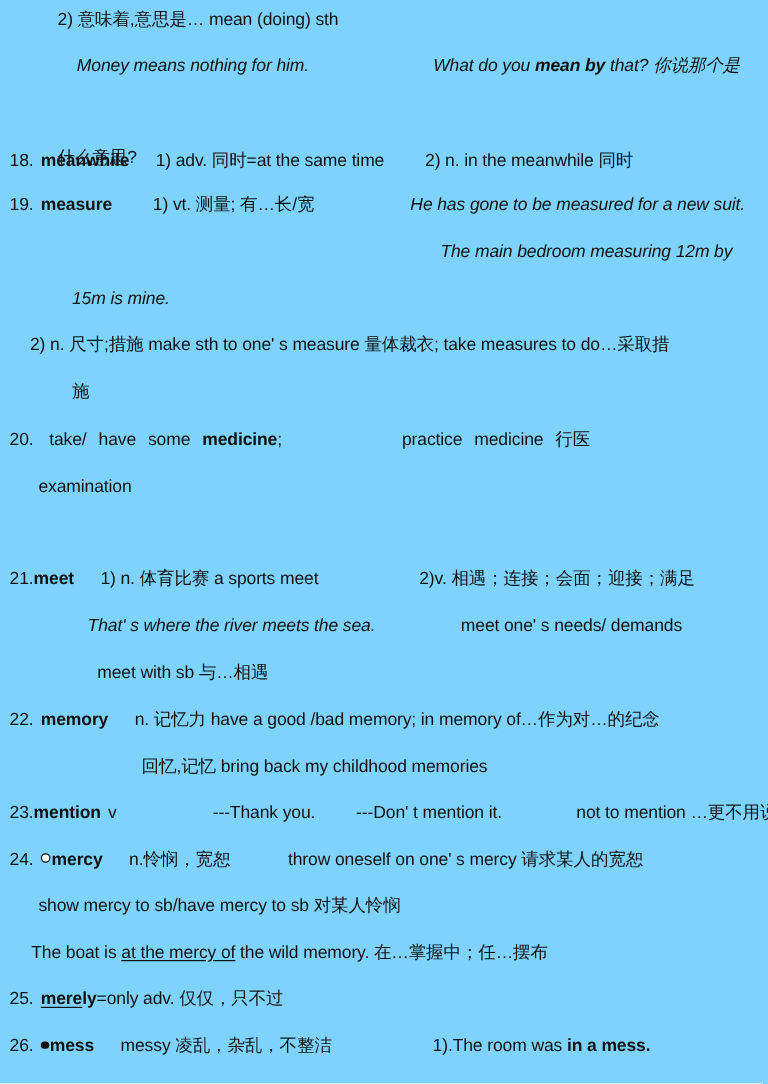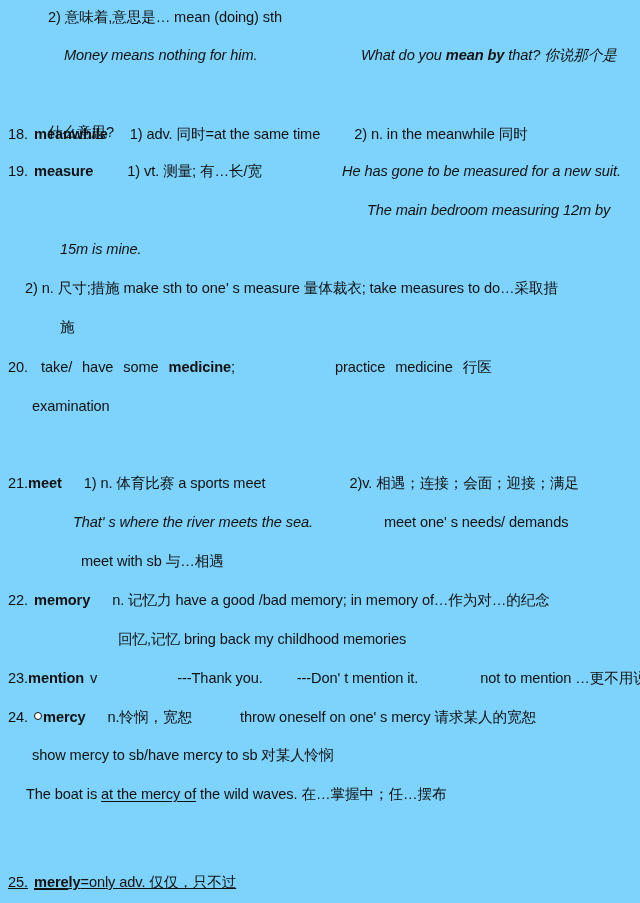--- a/index.html
+++ b/index.html
@@ -152,21 +152,24 @@
 
   <div class="line" style="left:8px; top:710px;">
     <span class="num">24.</span><span class="sp1"></span><span class="bullet-small"></span><span class="b">mercy</span><span class="sp3"></span><span>n.怜悯，宽恕</span><span class="sp5"></span><span>throw oneself on one' s mercy 请求某人的宽恕</span>
   </div>
 
   <div class="line" style="left:32px; top:748px;">
     <span>show mercy to sb/have mercy to sb 对某人怜悯</span>
   </div>
 
   <div class="line" style="left:26px; top:787px;">
-    <span>The boat is </span><span class="u">at the mercy of</span><span> the wild waves. 在…掌握中；任…摆布</span>
+    <span>The boat is </span><span class="u">at the mercy of</span><span> the wild memory. 在…掌握中；任…摆布</span>
   </div>
 
-  <div class="line" style="left:8px; top:875px;text-decoration:underline;">
+  <div class="line" style="left:8px; top:826px;">
     <span class="num">25.</span><span class="sp1"></span><span class="b u">mere</span><span class="b">ly</span><span>=only   adv. 仅仅，只不过</span>
   </div>
 
+  <div class="line" style="left:8px; top:865px;">
+    <span class="num">26.</span><span class="sp1"></span><span class="bullet-filled"></span><span class="b">mess</span><span class="sp3"></span><span>messy  凌乱，杂乱，不整洁</span><span class="sp6"></span><span class="sp3"></span><span>1).The room was </span><span class="b">in a mess.</span>
+  </div>
 
 </div>
 
 </body></html>

